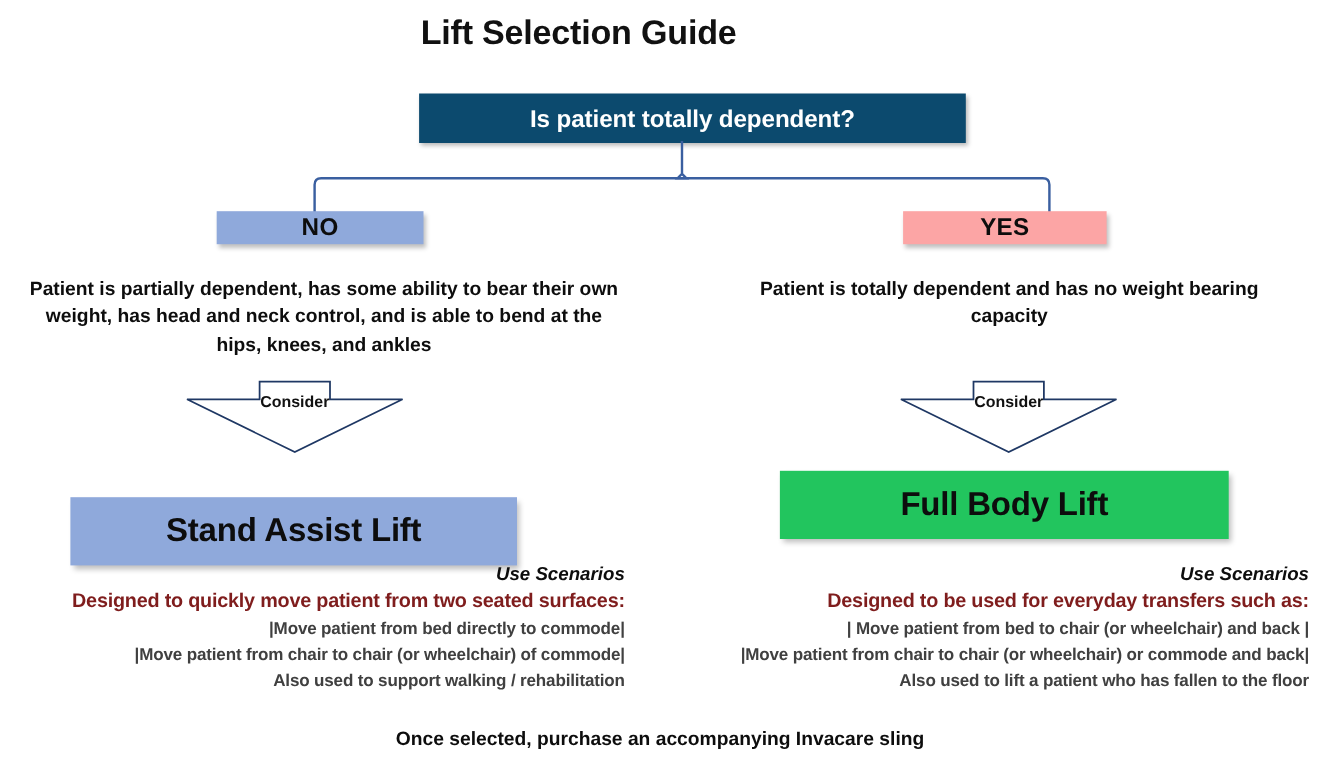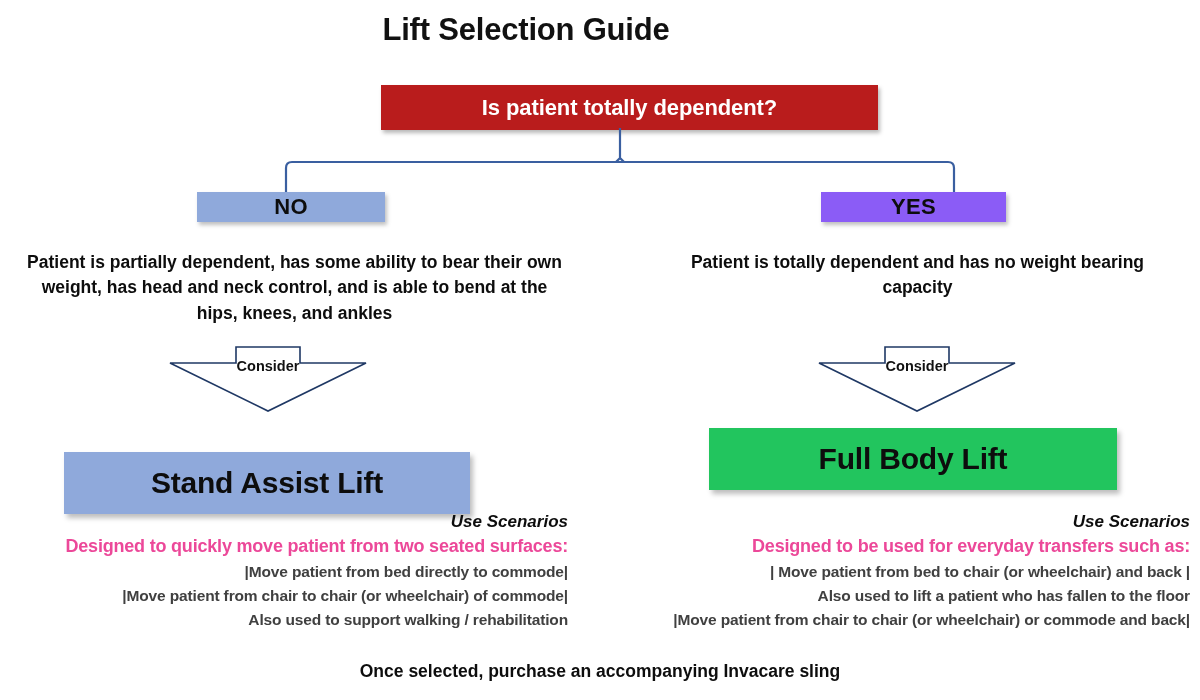--- a/index.html
+++ b/index.html
@@ -33,21 +33,21 @@
     color: #111111;
   }
 
   
   .root-box {
     position: absolute;
     left: 381px;
     top: 85px;
     width: 497px;
     height: 45px;
-    background: #b91c1c;
+    background: #0c4a6e;
     box-shadow: 2px 3px 4px rgba(0,0,0,0.28);
     display: flex;
     align-items: center;
     justify-content: center;
   }
   .root-box-label {
     color: #ffffff;
     font-size: 22px;
     font-weight: bold;
     letter-spacing: -0.1px;
@@ -75,21 +75,21 @@
   .answer-box.no {
     left: 197px;
     top: 192px;
     width: 188px;
     background: #8FA9DB;
   }
   .answer-box.yes {
     left: 821px;
     top: 192px;
     width: 185px;
-    background: #8b5cf6;
+    background: #fca5a5;
   }
   .answer-label {
     font-size: 22px;
     font-weight: bold;
     color: #0d0d0d;
     letter-spacing: 0.3px;
   }
 
   
   .branch-desc {
@@ -170,21 +170,21 @@
   .scenarios-heading {
     font-size: 17px;
     font-weight: bold;
     font-style: italic;
     color: #0d0d0d;
     margin-bottom: 4px;
   }
   .scenarios-intro {
     font-size: 18px;
     font-weight: bold;
-    color: #ec4899;
+    color: #7f1d1d;
     margin-bottom: 3px;
     letter-spacing: -0.2px;
   }
   .scenario-item {
     font-size: 15.5px;
     font-weight: bold;
     color: #404040;
     line-height: 1.55;
     letter-spacing: -0.15px;
     white-space: nowrap;
@@ -257,19 +257,19 @@
   </div>
 
   <div class="result-box right">
     <span class="result-label">Full Body Lift</span>
   </div>
 
   <div class="scenarios right">
     <div class="scenarios-heading">Use Scenarios</div>
     <div class="scenarios-intro">Designed to be used for everyday transfers such as:</div>
     <div class="scenario-item">| Move patient from bed to chair (or wheelchair) and back |</div>
+    <div class="scenario-item">|Move patient from chair to chair (or wheelchair) or commode and back|</div>
     <div class="scenario-item">Also used to lift a patient who has fallen to the floor</div>
-    <div class="scenario-item">|Move patient from chair to chair (or wheelchair) or commode and back|</div>
   </div>
 
   <div class="footer-note">Once selected, purchase an accompanying Invacare sling</div>
 
 </div>
 
 </body></html>

